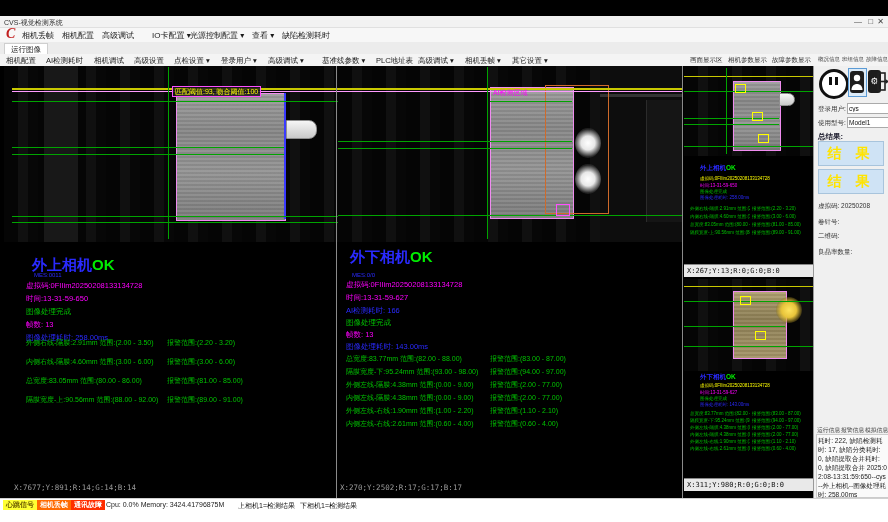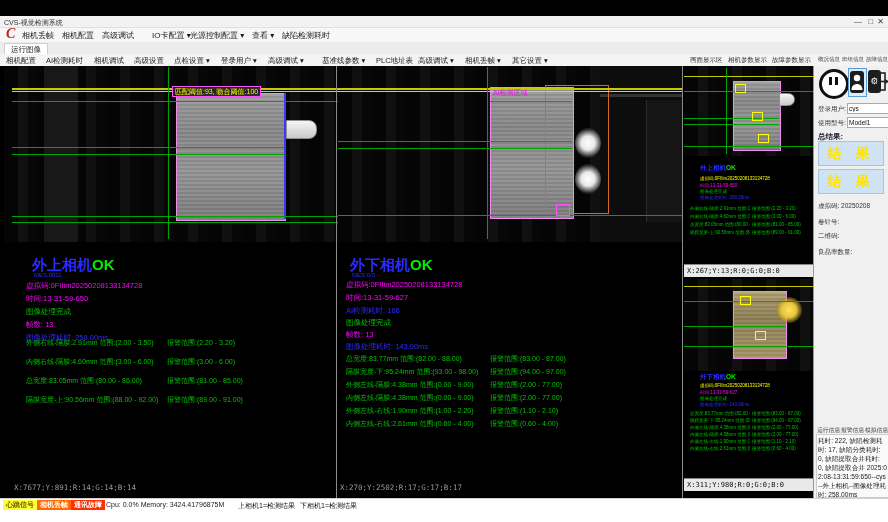--- a/index.html
+++ b/index.html
@@ -206,21 +206,21 @@
       <div class="hline" style="left:0;top:22px;width:344px;background:#c9c900;"></div>
       <div class="hline" style="left:0;top:25px;width:344px;height:1px;background:#ff9aff;"></div>
       <div class="gline" style="left:152px;top:35px;width:82px;"></div>
       <div class="gline" style="left:0;top:75px;width:234px;"></div>
       <div class="gline" style="left:0;top:82px;width:234px;"></div>
       <div class="gline" style="left:0;top:149px;width:344px;"></div>
       <div class="gvline" style="left:149px;top:1px;height:172px;"></div>
       <div class="ybox" style="left:218px;top:138px;width:12px;height:10px;border-color:#ff4fff;"></div>
       <div class="abs" style="left:155px;top:22px;color:#ff00ff;font-size:7px;">AI检测区域</div>
 
-      <div class="vtitle" style="left:12px;top:190px;">
+      <div class="vtitle" style="left:12px;top:182px;">
         <span>外下相机</span><span class="ok">OK</span>
       </div>
       <div class="mes" style="left:14px;top:206px;">MES:0/0</div>
       <div class="t-mag" style="left:8px;top:214px;">虚拟码:0FIIim20250208133134728</div>
       <div class="t-mag" style="left:8px;top:227px;">时间:13-31-59-627</div>
       <div class="t-blu" style="left:8px;top:240px;">AI检测耗时: 166</div>
       <div class="t-grn" style="left:8px;top:252px;">图像处理完成</div>
       <div class="t-mag" style="left:8px;top:264px;">帧数: 13</div>
       <div class="t-blu" style="left:8px;top:276px;">图像处理耗时: 143.00ms</div>
 

